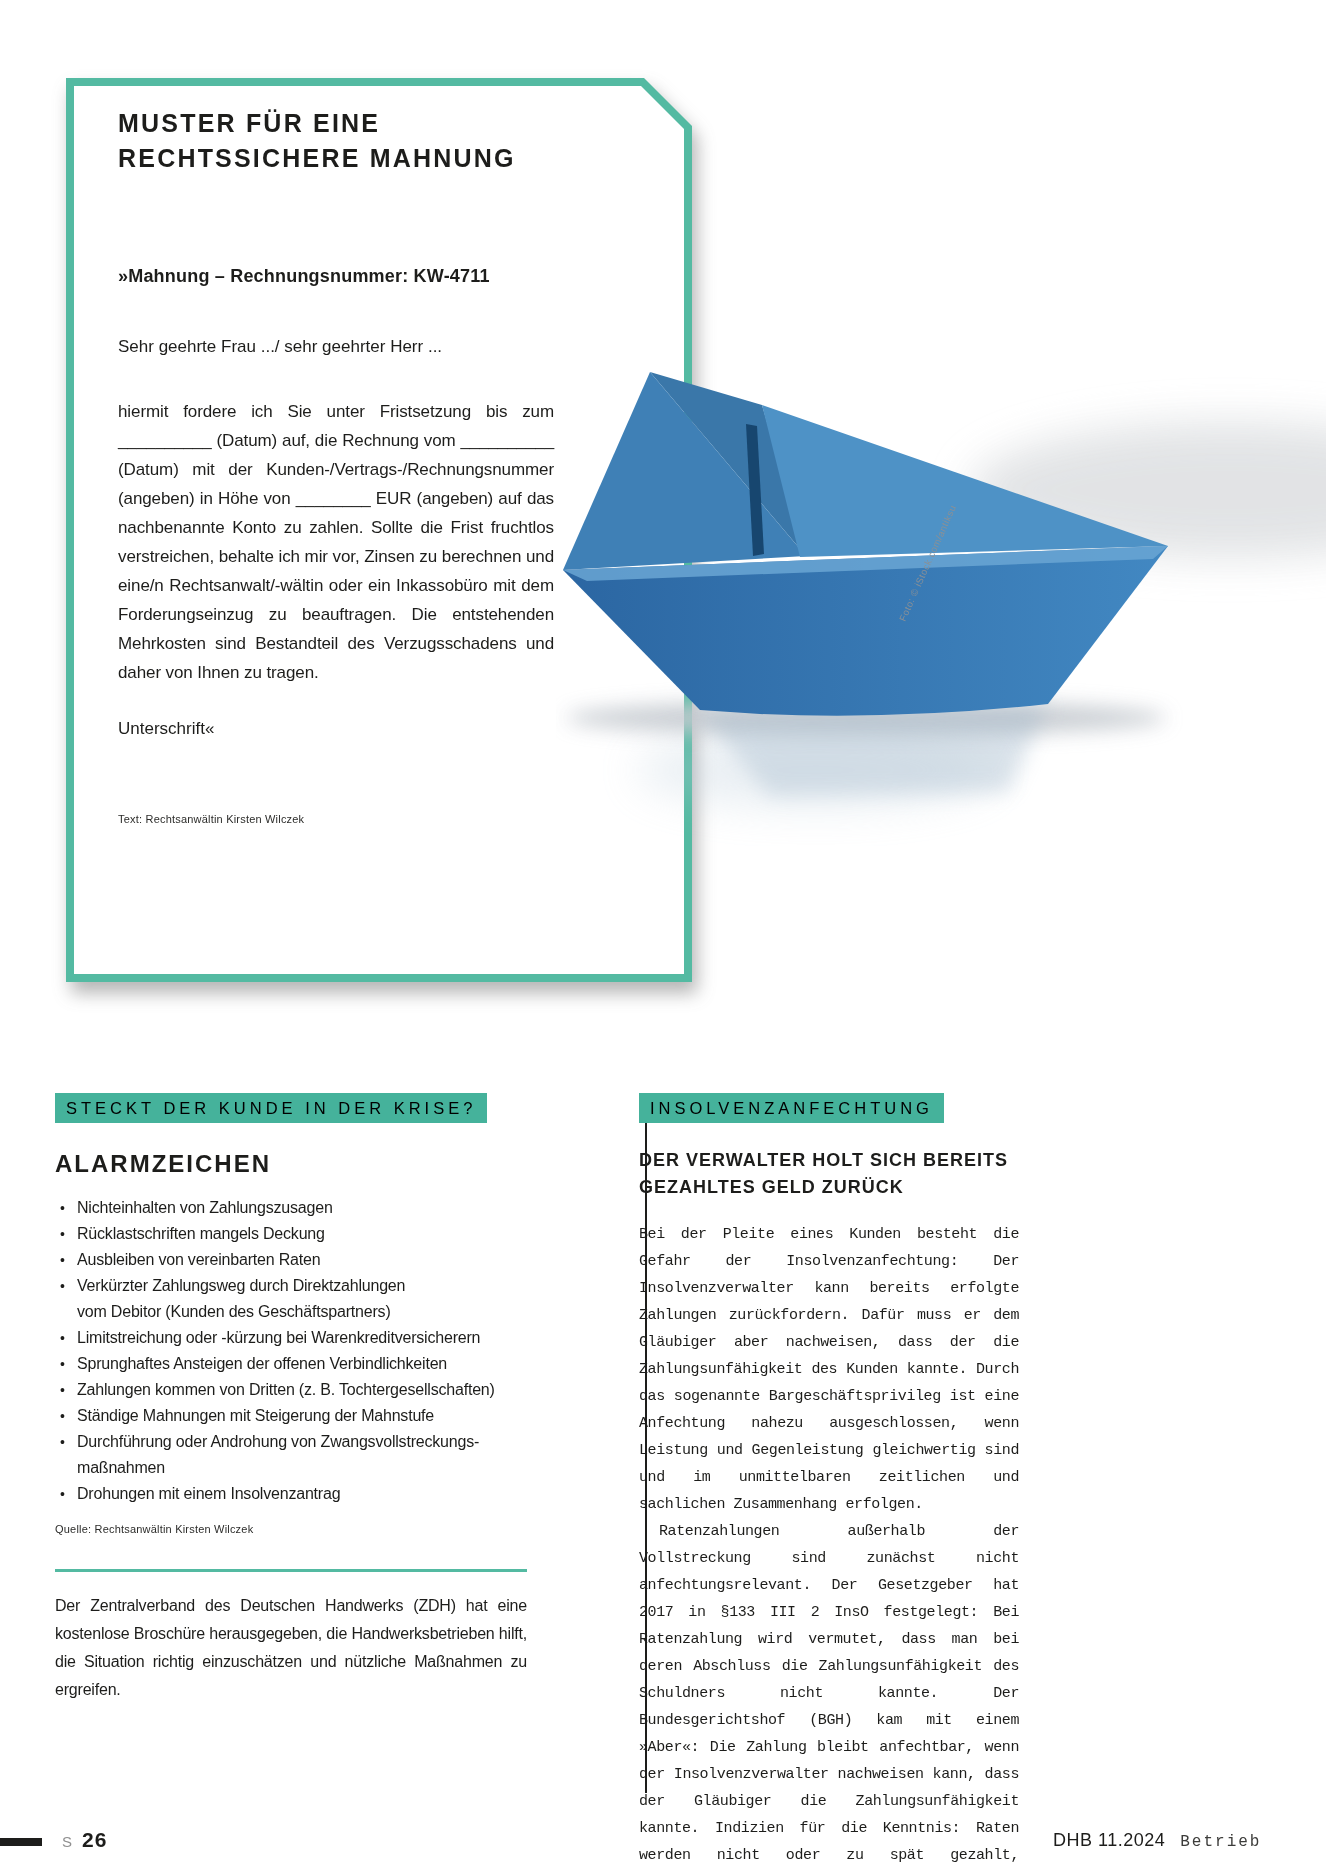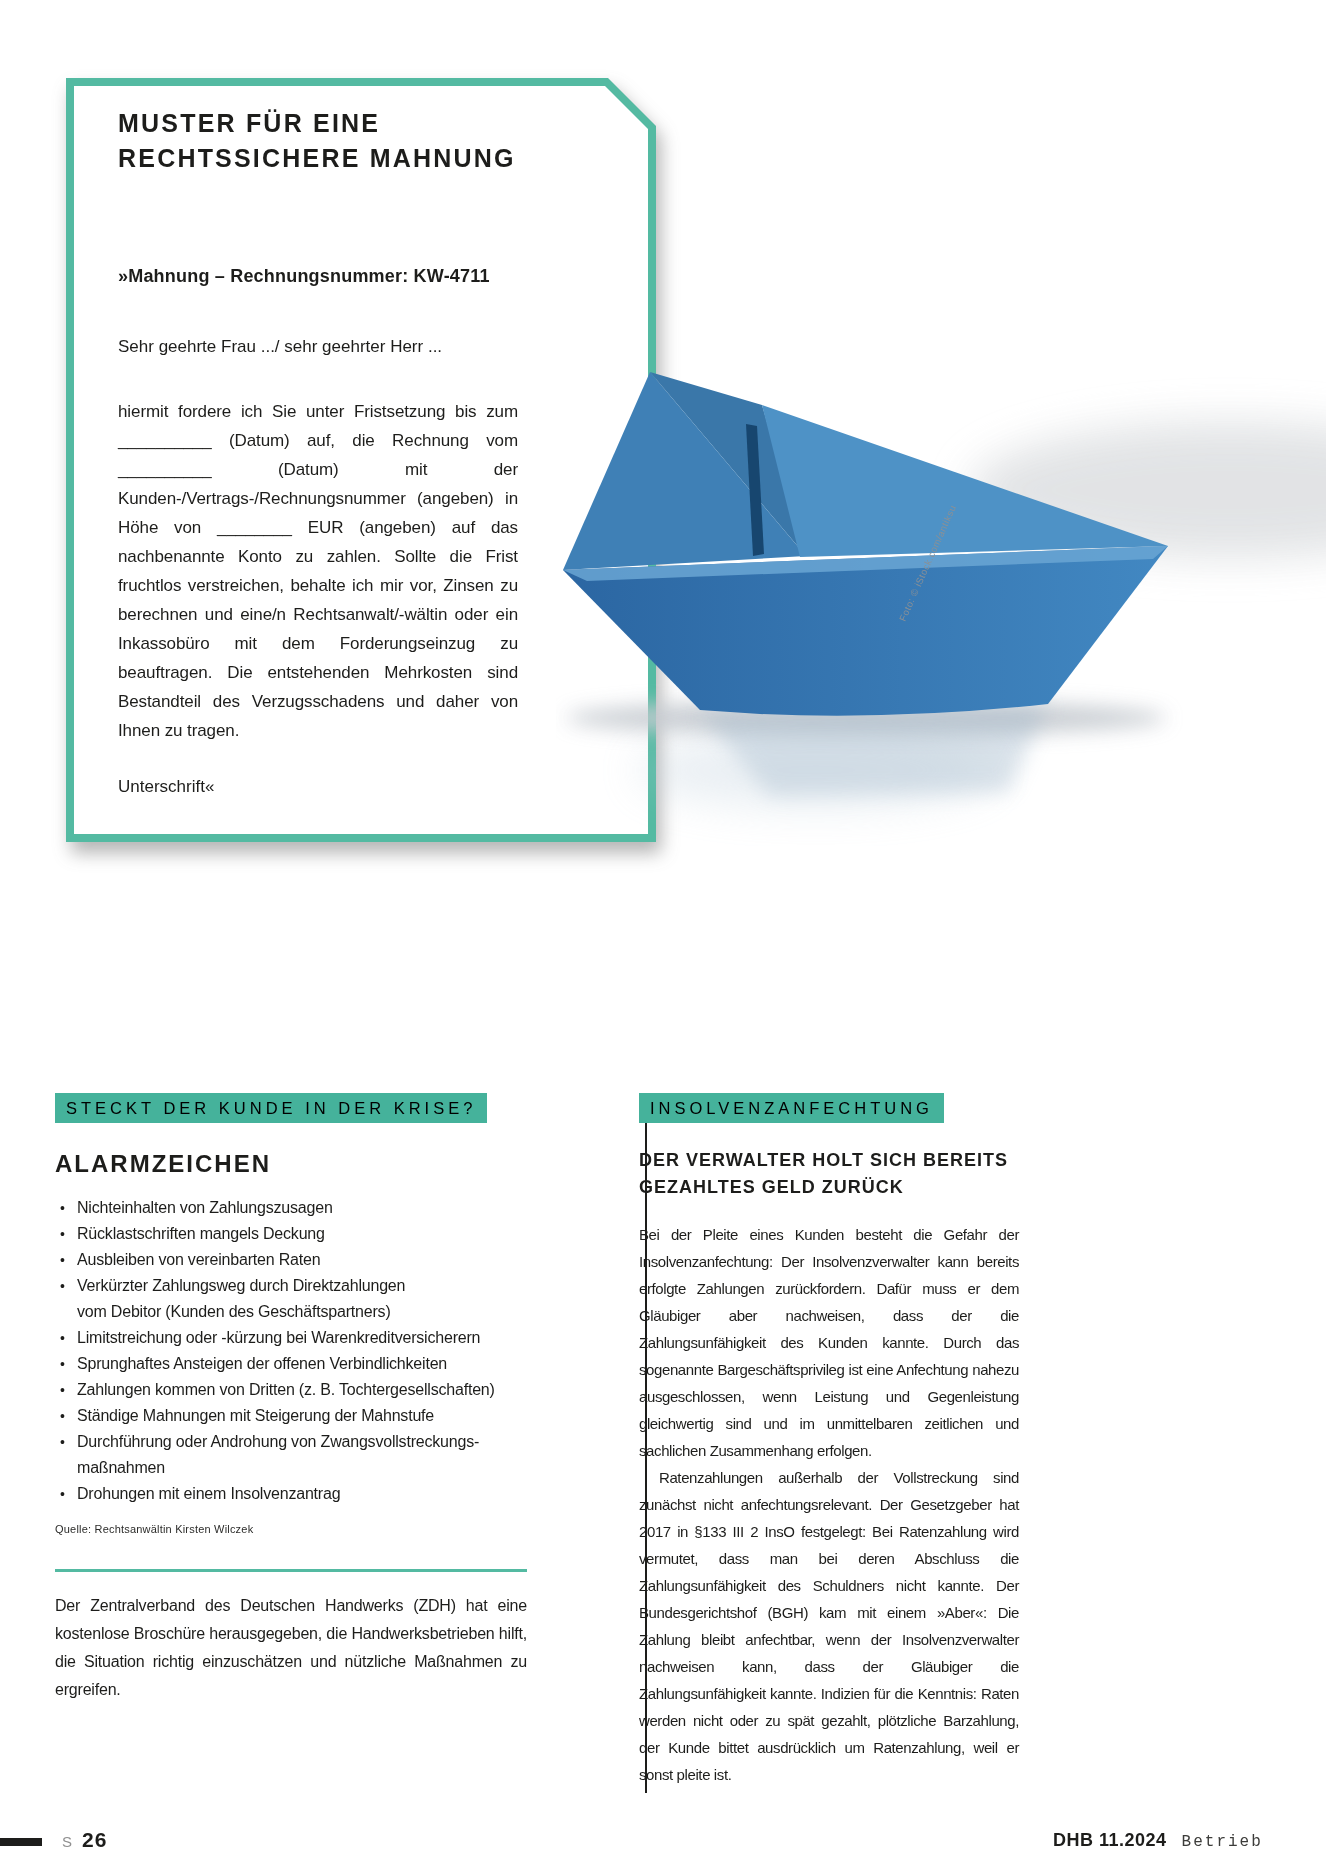--- a/index.html
+++ b/index.html
@@ -6,22 +6,23 @@
   body {
     width:1326px; height:1875px; position:relative;
     background:#ffffff; color:#1d1d1b;
     font-family:"Liberation Sans", sans-serif;
     overflow:hidden;
   }
   .page { position:absolute; inset:0; }
 
   
   .box-wrap {
-    position:absolute; left:66px; top:78px; width:590px; height:764px;
+    position:absolute; left:66px; top:78px; width:590px; height:904px;
     filter: drop-shadow(5px 11px 9px rgba(70,70,70,.40));
+    padding-left: 36px;
   }
   .box-outer {
     position:absolute; inset:0; background:#54baa2;
     clip-path: polygon(0 0, calc(100% - 48px) 0, 100% 48px, 100% 100%, 0 100%);
   }
   .box-inner {
     position:absolute; inset:8px; background:#ffffff;
     clip-path: polygon(0 0, calc(100% - 43px) 0, 100% 43px, 100% 100%, 0 100%);
   }
   .box-content { position:absolute; left:44px; top:20px; right:130px; bottom:18px; }
@@ -58,31 +59,31 @@
   .bullets { list-style:none; margin:17px 0 0 0; padding:0; font-size:16px; line-height:26px; letter-spacing:-.2px; }
   .bullets li { position:relative; padding-left:22px; white-space:pre-line; }
   .bullets li::before { content:"•"; position:absolute; left:5px; top:0; font-size:14px; }
 
   .source { margin-top:16px; font-size:11px; letter-spacing:.2px; color:#2c2c2a; }
   .teal-rule { height:3px; background:#54baa2; margin-top:34px; }
   .note { margin:20px 0 0 0; font-size:16px; line-height:28px; letter-spacing:-.2px; text-align:justify; hyphens:manual; }
 
   .col-right p {
     margin:20px 0 0 0; font-size:15px; line-height:27px; letter-spacing:-.4px;
-    text-align:justify; hyphens:manual;
+    text-align:justify; hyphens:manual;font-family:Liberation Mono, monospace;
   }
   .col-right p.indent { margin-top:0; text-indent:20px; }
 
   
   .footer-bar { position:absolute; left:0; top:1838px; width:42px; height:8px; background:#1d1d1b; }
   .footer-page { position:absolute; left:62px; top:1828px; display:flex; align-items:baseline; gap:9px; }
   .footer-page .plabel { font-size:15px; color:#8f8f8f; letter-spacing:1px; }
   .footer-page .pnum { font-size:21px; font-weight:800; letter-spacing:1px; }
   .footer-right { position:absolute; left:1053px; top:1830px; display:flex; align-items:baseline; gap:15px; }
-  .footer-right .issue { font-size:18px; font-weight:700; letter-spacing:.5px;text-align:center; }
+  .footer-right .issue { font-size:18px; font-weight:400; letter-spacing:.5px;text-align:center; }
   .footer-right .section { font-family:"Liberation Mono", monospace; font-size:16px; letter-spacing:2px; color:#3c3c3a; }
 </style>
 </head>
 <body>
 
 <div class="page">
 
   <div class="box-wrap">
     <div class="box-outer">
       <div class="box-inner">

